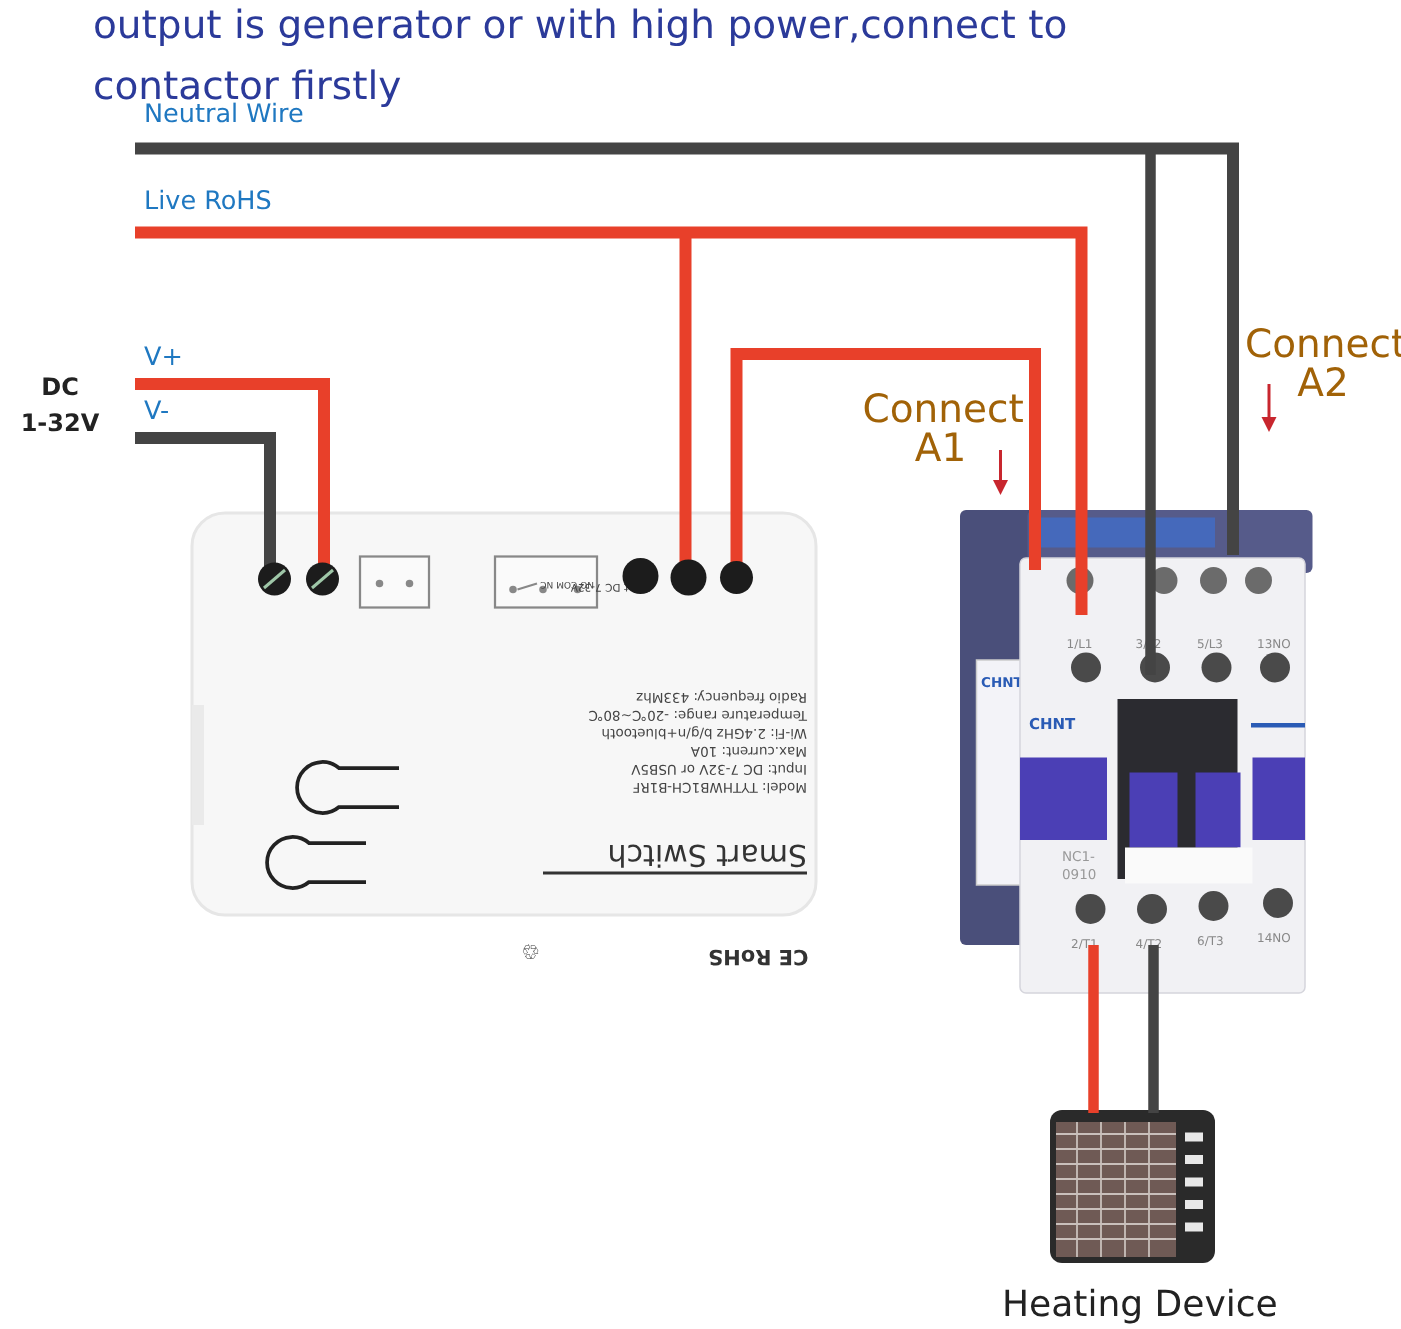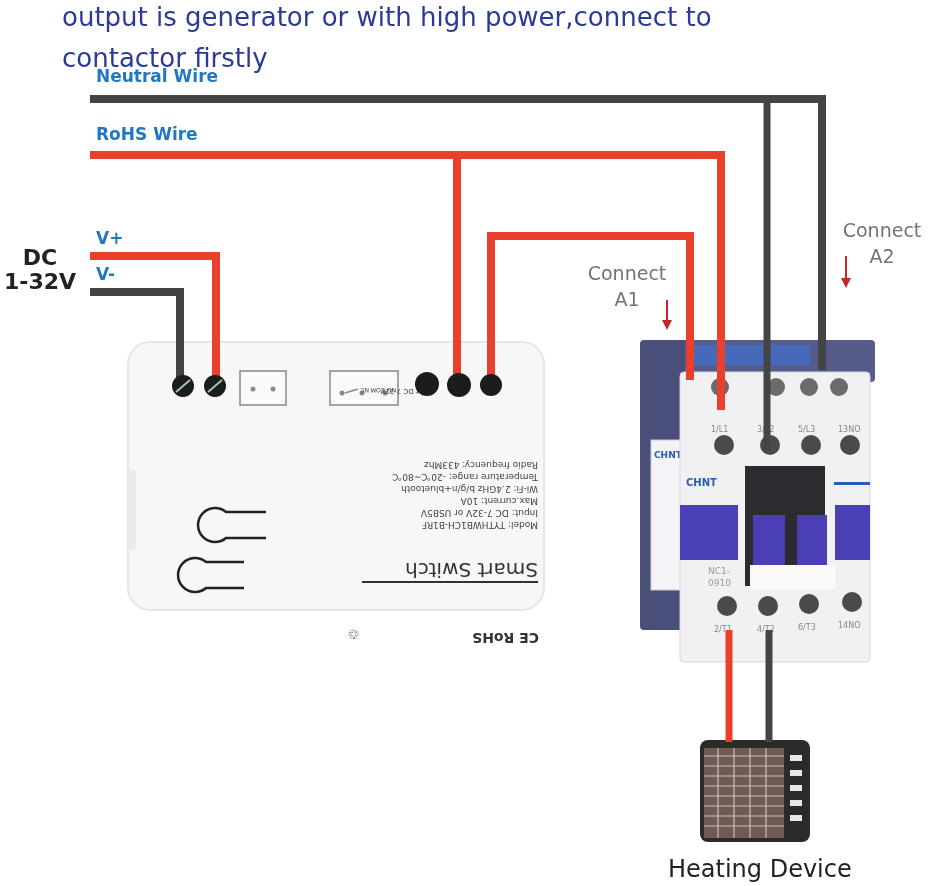--- a/index.html
+++ b/index.html
@@ -1,22 +1,22 @@
 <!DOCTYPE html>
 <html><head>
 <meta charset="utf-8">
 <style>
   html,body{margin:0;padding:0;background:#fff;}
   body{width:934px;height:886px;position:relative;overflow:hidden;font-family:"DejaVu Sans",sans-serif;}
   .title{position:absolute;left:62px;color:#2b3a9a;font-size:26px;line-height:40px;font-family:"DejaVu Sans",sans-serif;margin:0;}
   #title1{top:-3px;}
   #title2{top:38px;text-align:center;}
-  .wlabel{position:absolute;color:#1f78c1;font-weight:bold;font-size:17px;font-family:"DejaVu Sans",sans-serif;}
-  .blk{position:absolute;color:#222;font-weight:bold;font-size:22px;font-family:"DejaVu Sans",sans-serif;text-align:center;line-height:24px;}
-  .conn{position:absolute;color:#737373;font-size:19px;line-height:26px;text-align:center;font-family:"DejaVu Sans",sans-serif;}
+  .wlabel{position:absolute;color:#1f78c1;font-weight:normal;font-size:17px;font-family:"DejaVu Sans",sans-serif;}
+  .blk{position:absolute;color:#222;font-weight:bold;font-size:16px;font-family:"DejaVu Sans",sans-serif;text-align:center;line-height:24px;}
+  .conn{position:absolute;color:#a16207;font-size:26px;line-height:26px;text-align:center;font-family:"DejaVu Sans",sans-serif;}
   .heat{position:absolute;left:668px;top:855px;font-size:24px;color:#222;font-family:"DejaVu Sans",sans-serif;}
   svg{position:absolute;left:0;top:0;}
   .ss-text{font-family:"DejaVu Sans",sans-serif;}
 </style>
 </head>
 <body>
 
 <div class="title" id="title1">output is generator or with high power,connect to</div>
 <div class="title" id="title2">contactor firstly</div>
 
@@ -159,21 +159,21 @@
     <line x1="667" y1="300" x2="667" y2="322" stroke="#c8262e" stroke-width="2"></line>
     <polygon points="662,320 672,320 667,330" fill="#c8262e"></polygon>
   </g>
   <g>
     <line x1="846" y1="256" x2="846" y2="280" stroke="#c8262e" stroke-width="2"></line>
     <polygon points="841,278 851,278 846,288" fill="#c8262e"></polygon>
   </g>
 </svg>
 
 <div class="wlabel" style="left:96px;top:66px;">Neutral Wire</div>
-<div class="wlabel" style="left:96px;top:124px;">RoHS Wire</div>
+<div class="wlabel" style="left:96px;top:124px;">Live RoHS</div>
 <div class="wlabel" style="left:96px;top:228px;">V+</div>
 <div class="wlabel" style="left:96px;top:264px;">V-</div>
 
 <div class="blk" style="left:0px;top:246px;width:80px;">
   <div>DC</div>
   <div>1-32V</div>
 </div>
 
 <div class="conn" style="left:575px;top:260px;width:104px;">
   <div>Connect</div>

